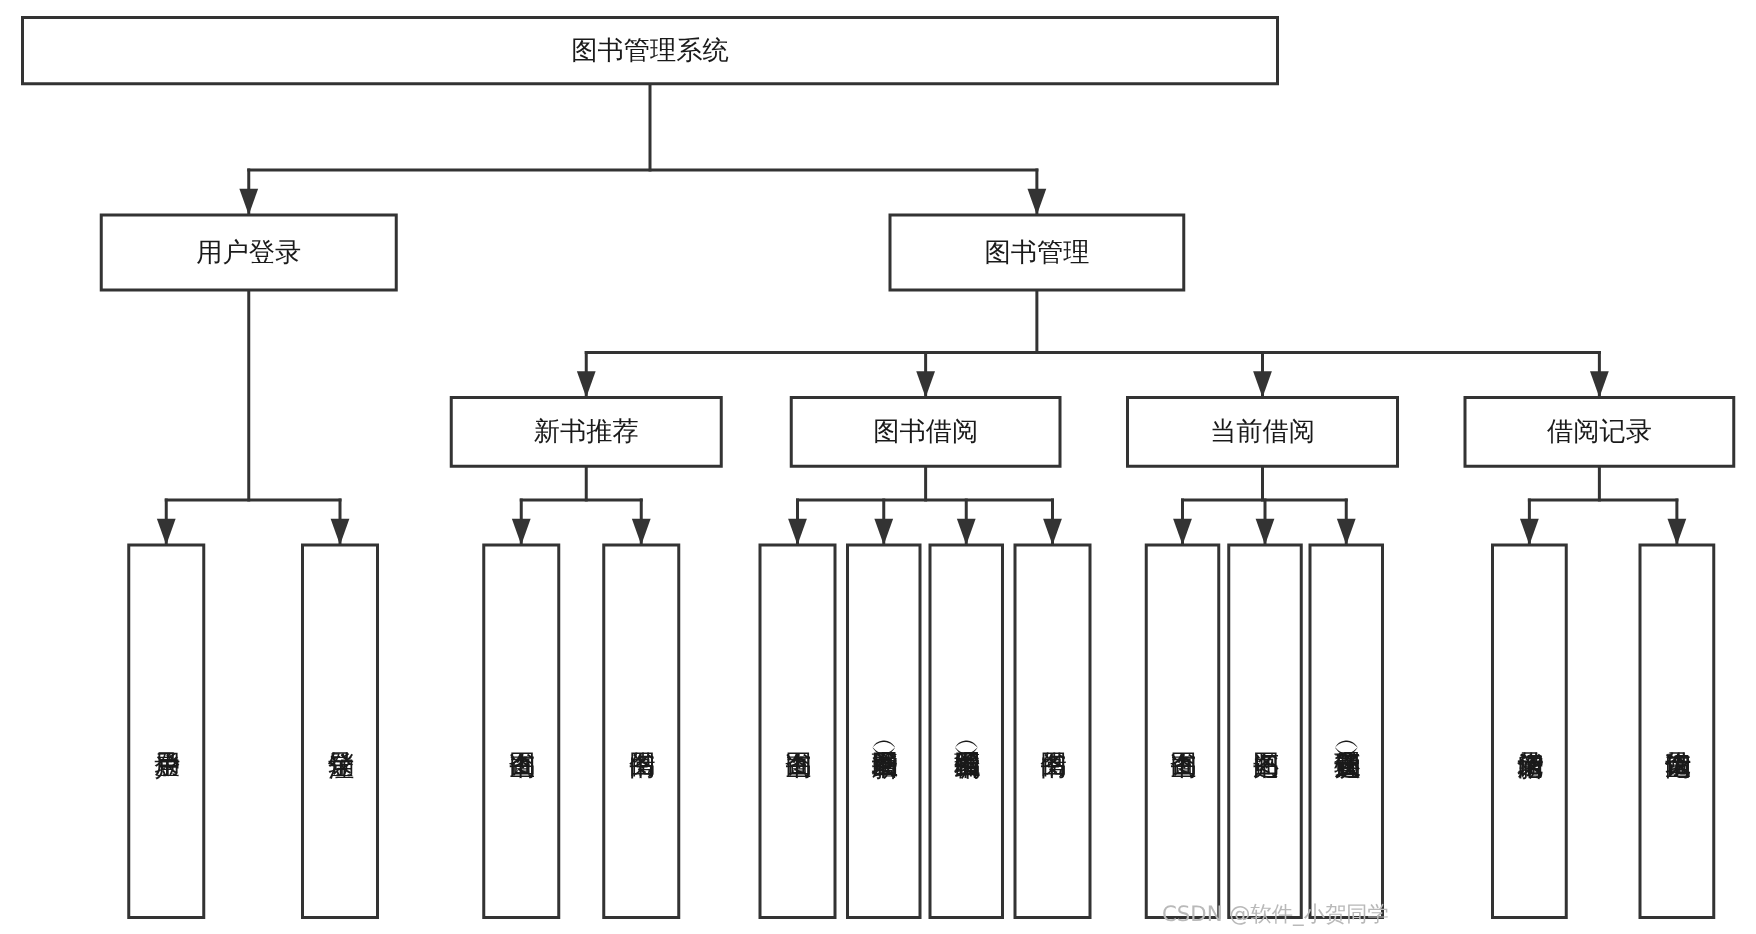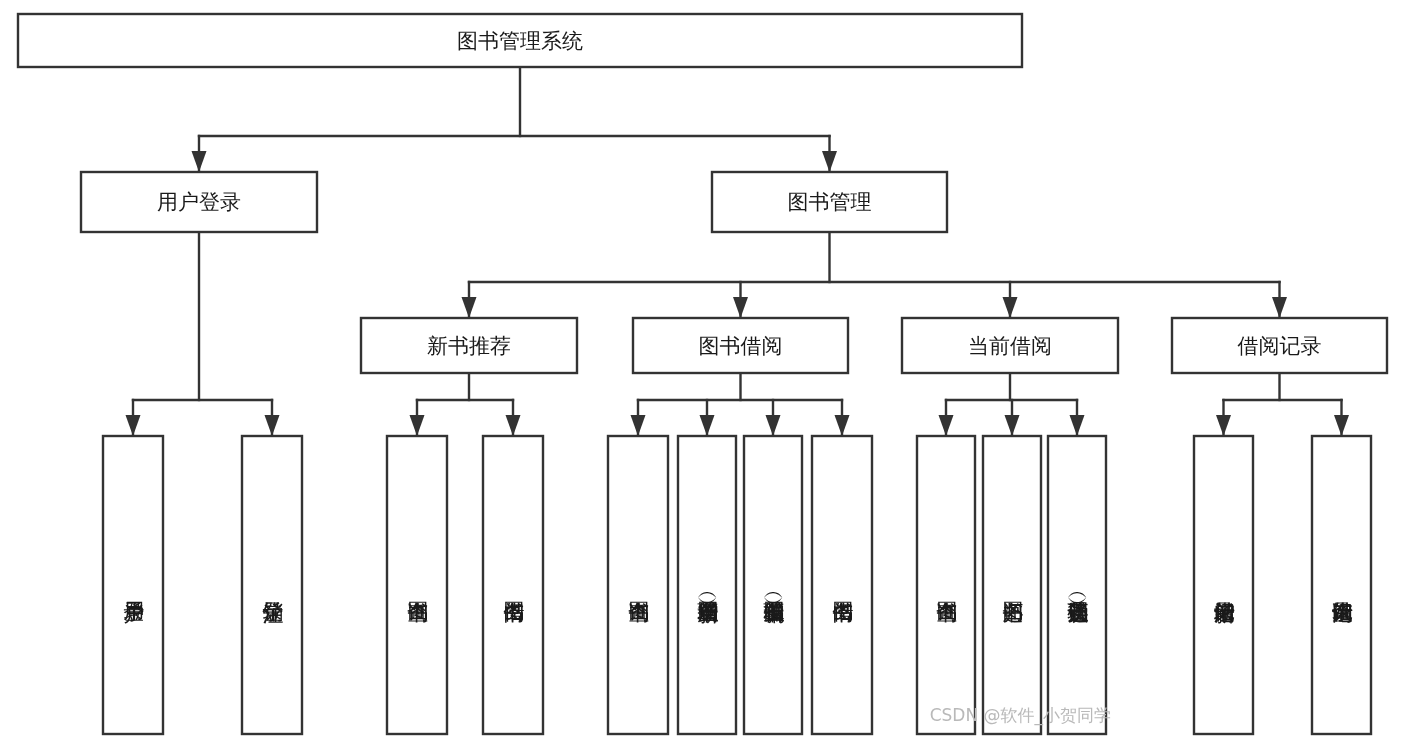--- a/index.html
+++ b/index.html
@@ -61,21 +61,21 @@
     font-size: 21px;
     color: #1a1a1a;
     line-height: 1.04;
     letter-spacing: 0px;
     text-align: center;
     max-height: 100%;
   }
   .watermark {
     position: absolute;
     right: 10px;
-    bottom: 20px;
+    bottom: 4px;
     font-family: "DejaVu Sans", "Liberation Sans", sans-serif;
     font-size: 17px;
     color: #b9b9b9;
     white-space: nowrap;
     user-select: none;
   }
 </style>
 </head>
 <body>
 

